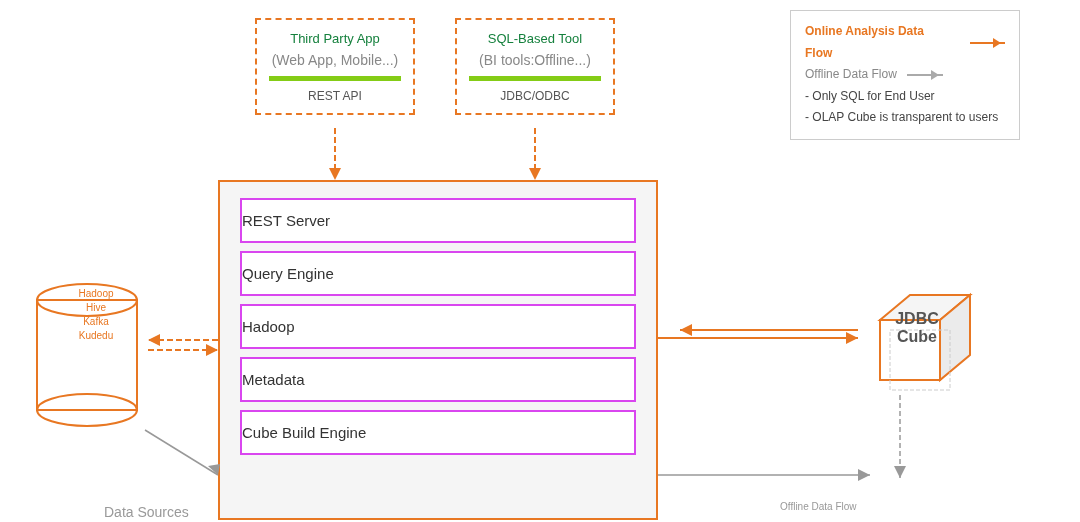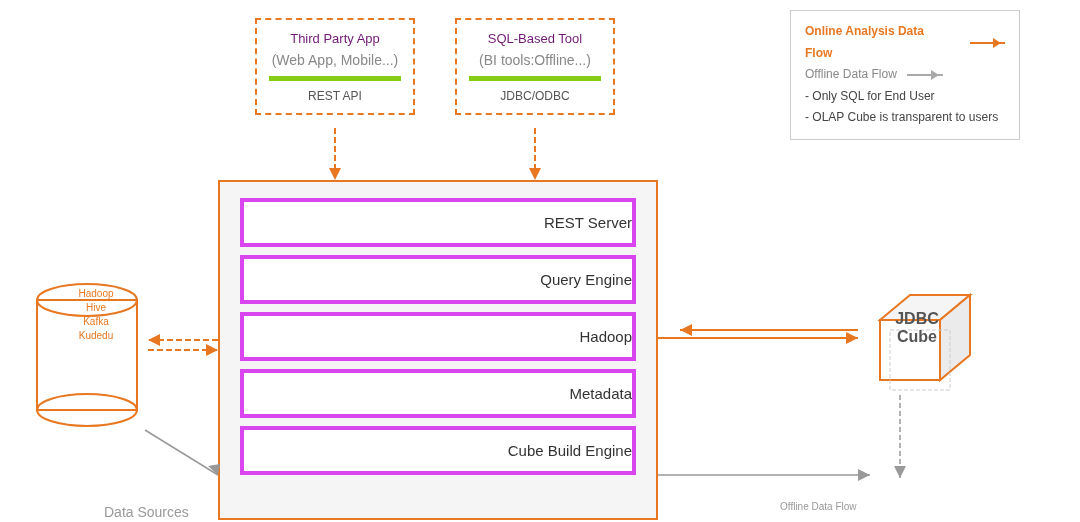--- a/index.html
+++ b/index.html
@@ -83,21 +83,21 @@
     
     .ext-box {
       position: absolute;
       border: 2px dashed #e87722;
       background: #fff;
       text-align: center;
       padding: 10px 12px;
     }
     .ext-box .title {
       font-size: 13px;
-      color: #701a75;
+      color: #15803d;
       line-height: 1.4;
     }
     .ext-box .subtitle {
       font-size: 14px;
       color: #888;
       margin-top: 4px;
     }
     .ext-box .api-label {
       font-size: 12px;
       color: #555;
@@ -114,23 +114,23 @@
       display: flex;
       flex-direction: column;
       align-items: center;
       padding: 16px 20px;
       gap: 8px;
     }
 
     
     .component-row {
       background: #fff;
-      border: 4px solid #d946ef;
+      border: 2px solid #d946ef;
       width: 100%;
-      text-align: right;
+      text-align: left;
       padding: 12px 0;
       font-size: 15px;
       color: #333;
     }
 
     
     .db-cylinder {
       position: absolute;
     }
 

